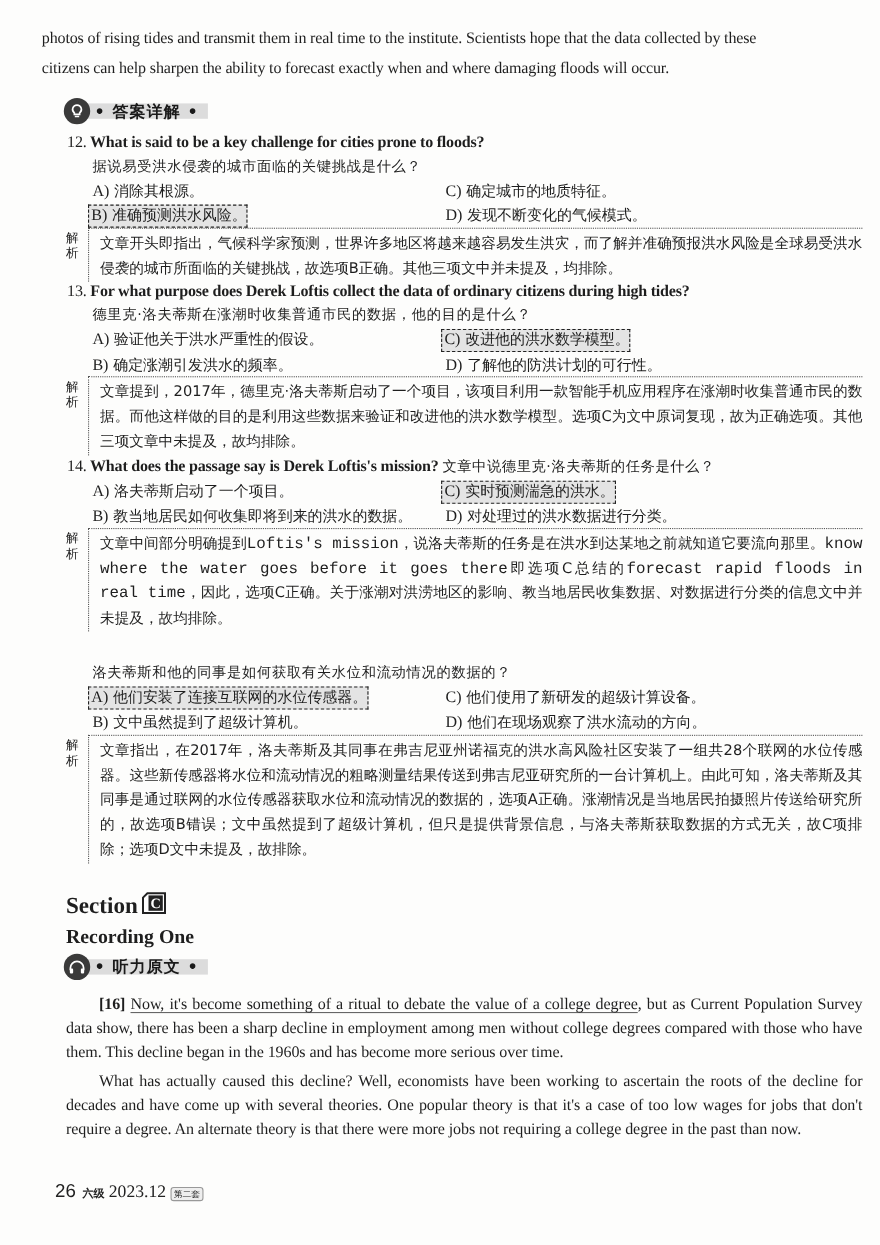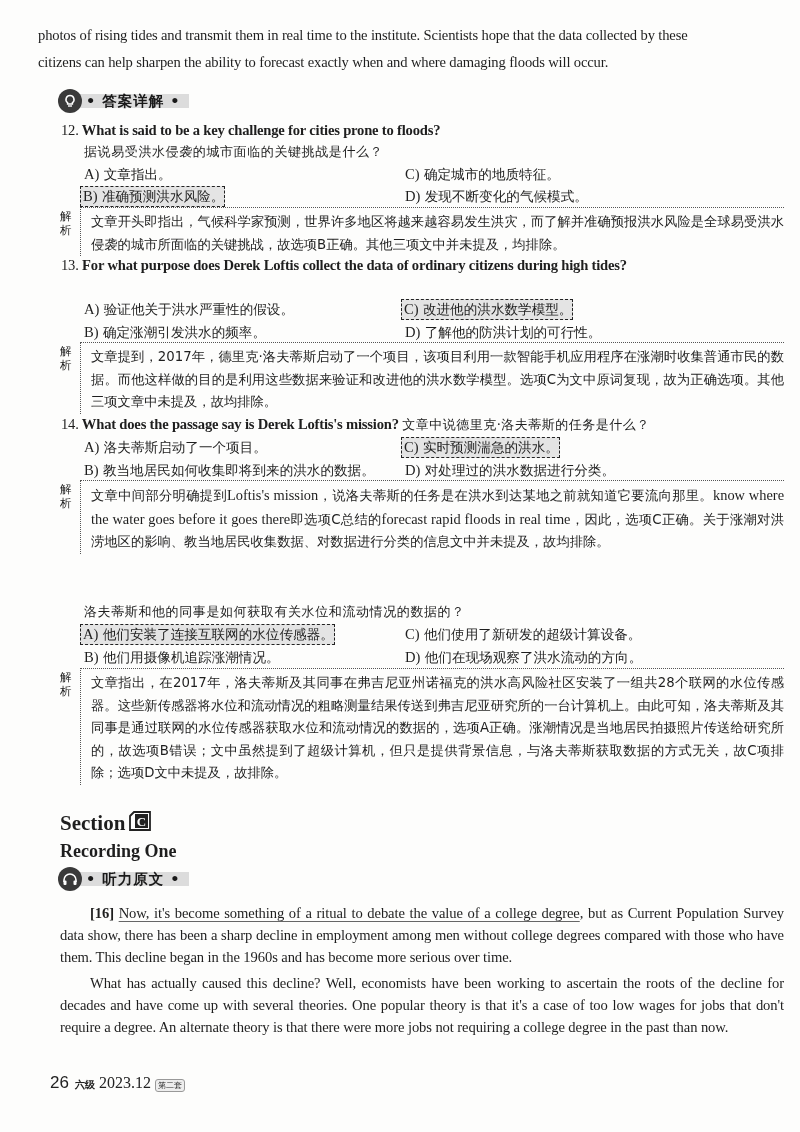--- a/index.html
+++ b/index.html
@@ -17,21 +17,21 @@
   .q .num { font-weight: normal; }
   .q .zh { font-weight: normal; font-family: "DejaVu Serif", serif; font-size: 13px; letter-spacing: 0.5px; }
   .qzh { position: absolute; left: 84px; font-size: 13px; line-height: 20px; white-space: nowrap; font-family: "DejaVu Serif", serif; letter-spacing: 0.6px; }
   .opt { position: absolute; font-size: 13.6px; line-height: 20px; white-space: nowrap; font-family: "DejaVu Sans", sans-serif; }
   .opt .lab { font-family: "Liberation Serif", serif; font-size: 14.6px; }
   .opt.ans { border: 1.6px dashed #222; background: #e4e4e4; padding: 0 0 0 2px; margin-left: -4px; line-height: 19px; }
 
   .ana { position: absolute; left: 60px; width: 724px; }
   .ana .tag { position: absolute; left: 0; top: 2px; width: 14px; font-family: "DejaVu Sans", sans-serif; font-size: 11.5px; line-height: 14px; color: #222; }
   .ana .box { position: absolute; left: 20px; top: 0; right: 0; border-top: 1.4px dotted #555; border-left: 1.4px dotted #555; padding: 3px 0 0 10px; font-family: "DejaVu Sans", sans-serif; font-size: 13.3px; line-height: 22.5px; color: #1e1e1e; text-align: justify; }
-  .ana .box .en { font-family: Liberation Serif, serif; font-size: 14.4px; }
+  .ana .box .en { font-family: Liberation Mono, monospace; font-size: 14.4px; }
 
   .sec { position: absolute; left: 60px; top: 810px; font-weight: bold; font-size: 21px; line-height: 26px; display: flex; align-items: flex-start; }
   .sec .icon { margin-left: 3px; width: 22px; height: 20px; position: relative; }
   .rec { position: absolute; left: 60px; top: 840px; font-weight: bold; font-size: 18px; line-height: 22px; }
 
   .para { position: absolute; left: 60px; width: 724px; font-size: 14.6px; line-height: 22px; text-align: justify; letter-spacing: -0.1px; }
   .para p { text-indent: 30px; }
   .para .u { text-decoration: underline; text-decoration-color: #666; text-underline-offset: 3px; }
 
   .footer { position: absolute; left: 50px; top: 1073px; display: flex; align-items: baseline; }
@@ -53,30 +53,31 @@
       <svg width="14" height="14" viewBox="0 0 14 14">
           <path d="M7 1.5a4 4 0 0 0-2.4 7.2V10h4.8V8.7A4 4 0 0 0 7 1.5z" fill="none" stroke="#fff" stroke-width="1.5"></path>
           <line x1="5" y1="12" x2="9" y2="12" stroke="#fff" stroke-width="1.4"></line>
         </svg>
     </div>
     <div class="pill">• 答案详解 •</div>
   </div>
 
   <div class="q" style="top:120px"><span class="num">12.</span> <span>What is said to be a key challenge for cities prone to floods?</span></div>
   <div class="qzh" style="top:142px">据说易受洪水侵袭的城市面临的关键挑战是什么？</div>
-  <div class="opt" style="left:84px;top:164px"><span class="lab">A)</span> <span>文章指出。</span></div>
+  <div class="opt" style="left:84px;top:164px"><span class="lab">A)</span> <span>消除其根源。</span></div>
   <div class="opt" style="left:405px;top:164px"><span class="lab">C)</span> <span>确定城市的地质特征。</span></div>
   <div class="opt ans" style="left:84px;top:186px"><span class="lab">B)</span> <span>准确预测洪水风险。</span></div>
   <div class="opt" style="left:405px;top:186px"><span class="lab">D)</span> <span>发现不断变化的气候模式。</span></div>
   <div class="ana" style="top:207px;height:48px">
     <div class="tag">解析</div>
     <div class="box">文章开头即指出，气候科学家预测，世界许多地区将越来越容易发生洪灾，而了解并准确预报洪水风险是全球易受洪水侵袭的城市所面临的关键挑战，故选项B正确。其他三项文中并未提及，均排除。</div>
   </div>
 
   <div class="q" style="top:255px"><span class="num">13.</span> <span>For what purpose does Derek Loftis collect the data of ordinary citizens during high tides?</span></div>
+  <div class="qzh" style="top:277px">德里克·洛夫蒂斯在涨潮时收集普通市民的数据，他的目的是什么？</div>
   <div class="opt" style="left:84px;top:299px"><span class="lab">A)</span> <span>验证他关于洪水严重性的假设。</span></div>
   <div class="opt ans" style="left:405px;top:299px"><span class="lab">C)</span> <span>改进他的洪水数学模型。</span></div>
   <div class="opt" style="left:84px;top:322px"><span class="lab">B)</span> <span>确定涨潮引发洪水的频率。</span></div>
   <div class="opt" style="left:405px;top:322px"><span class="lab">D)</span> <span>了解他的防洪计划的可行性。</span></div>
   <div class="ana" style="top:342px;height:70px">
     <div class="tag">解析</div>
     <div class="box">文章提到，2017年，德里克·洛夫蒂斯启动了一个项目，该项目利用一款智能手机应用程序在涨潮时收集普通市民的数据。而他这样做的目的是利用这些数据来验证和改进他的洪水数学模型。选项C为文中原词复现，故为正确选项。其他三项文章中未提及，故均排除。</div>
   </div>
 
   <div class="q" style="top:414px"><span class="num">14.</span> <span>What does the passage say is Derek Loftis's mission?</span> <span class="zh">文章中说德里克·洛夫蒂斯的任务是什么？</span></div>
@@ -85,21 +86,21 @@
   <div class="opt" style="left:84px;top:460px"><span class="lab">B)</span> <span>教当地居民如何收集即将到来的洪水的数据。</span></div>
   <div class="opt" style="left:405px;top:460px"><span class="lab">D)</span> <span>对处理过的洪水数据进行分类。</span></div>
   <div class="ana" style="top:480px;height:94px">
     <div class="tag">解析</div>
     <div class="box"><span>文章中间部分明确提到</span><span class="en">Loftis's mission</span><span>，说洛夫蒂斯的任务是在洪水到达某地之前就知道它要流向那里。</span><span class="en">know where the water goes before it goes there</span><span>即选项C总结的</span><span class="en">forecast rapid floods in real time</span><span>，因此，选项C正确。关于涨潮对洪涝地区的影响、教当地居民收集数据、对数据进行分类的信息文中并未提及，故均排除。</span></div>
   </div>
 
   <div class="qzh" style="top:602px">洛夫蒂斯和他的同事是如何获取有关水位和流动情况的数据的？</div>
   <div class="opt ans" style="left:84px;top:624px"><span class="lab">A)</span> <span>他们安装了连接互联网的水位传感器。</span></div>
   <div class="opt" style="left:405px;top:624px"><span class="lab">C)</span> <span>他们使用了新研发的超级计算设备。</span></div>
-  <div class="opt" style="left:84px;top:647px"><span class="lab">B)</span> <span>他们用摄像机追踪涨潮情况。</span></div>
+  <div class="opt" style="left:84px;top:647px"><span class="lab">B)</span> <span>文中虽然提到了超级计算机。</span></div>
   <div class="opt" style="left:405px;top:647px"><span class="lab">D)</span> <span>他们在现场观察了洪水流动的方向。</span></div>
   <div class="ana" style="top:668px;height:116px">
     <div class="tag">解析</div>
     <div class="box">文章指出，在2017年，洛夫蒂斯及其同事在弗吉尼亚州诺福克的洪水高风险社区安装了一组共28个联网的水位传感器。这些新传感器将水位和流动情况的粗略测量结果传送到弗吉尼亚研究所的一台计算机上。由此可知，洛夫蒂斯及其同事是通过联网的水位传感器获取水位和流动情况的数据的，选项A正确。涨潮情况是当地居民拍摄照片传送给研究所的，故选项B错误；文中虽然提到了超级计算机，但只是提供背景信息，与洛夫蒂斯获取数据的方式无关，故C项排除；选项D文中未提及，故排除。</div>
   </div>
 
   <div class="sec">
     <span>Section</span>
     <span class="icon">
       <svg width="24" height="22" viewBox="0 0 24 22">

